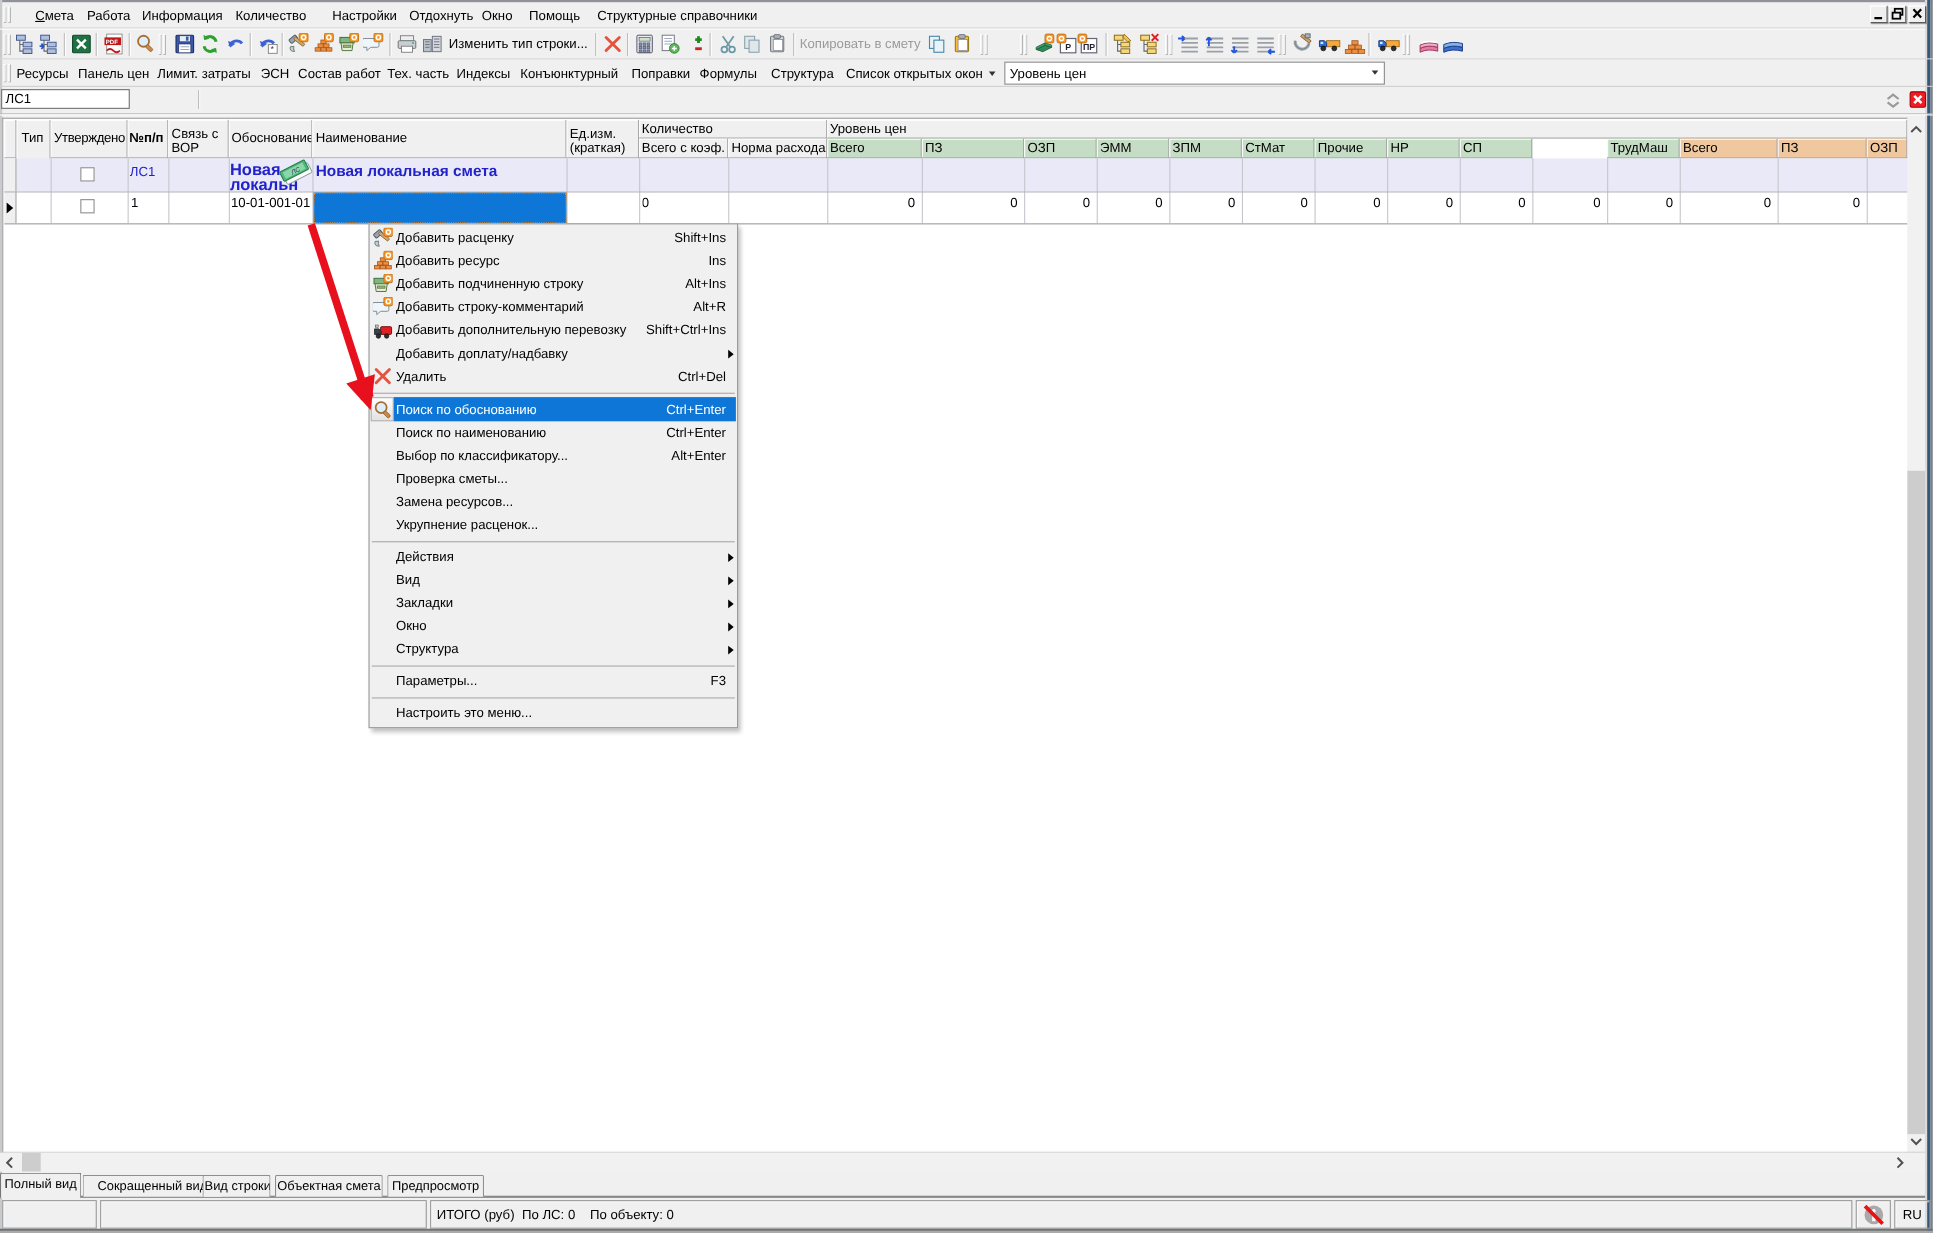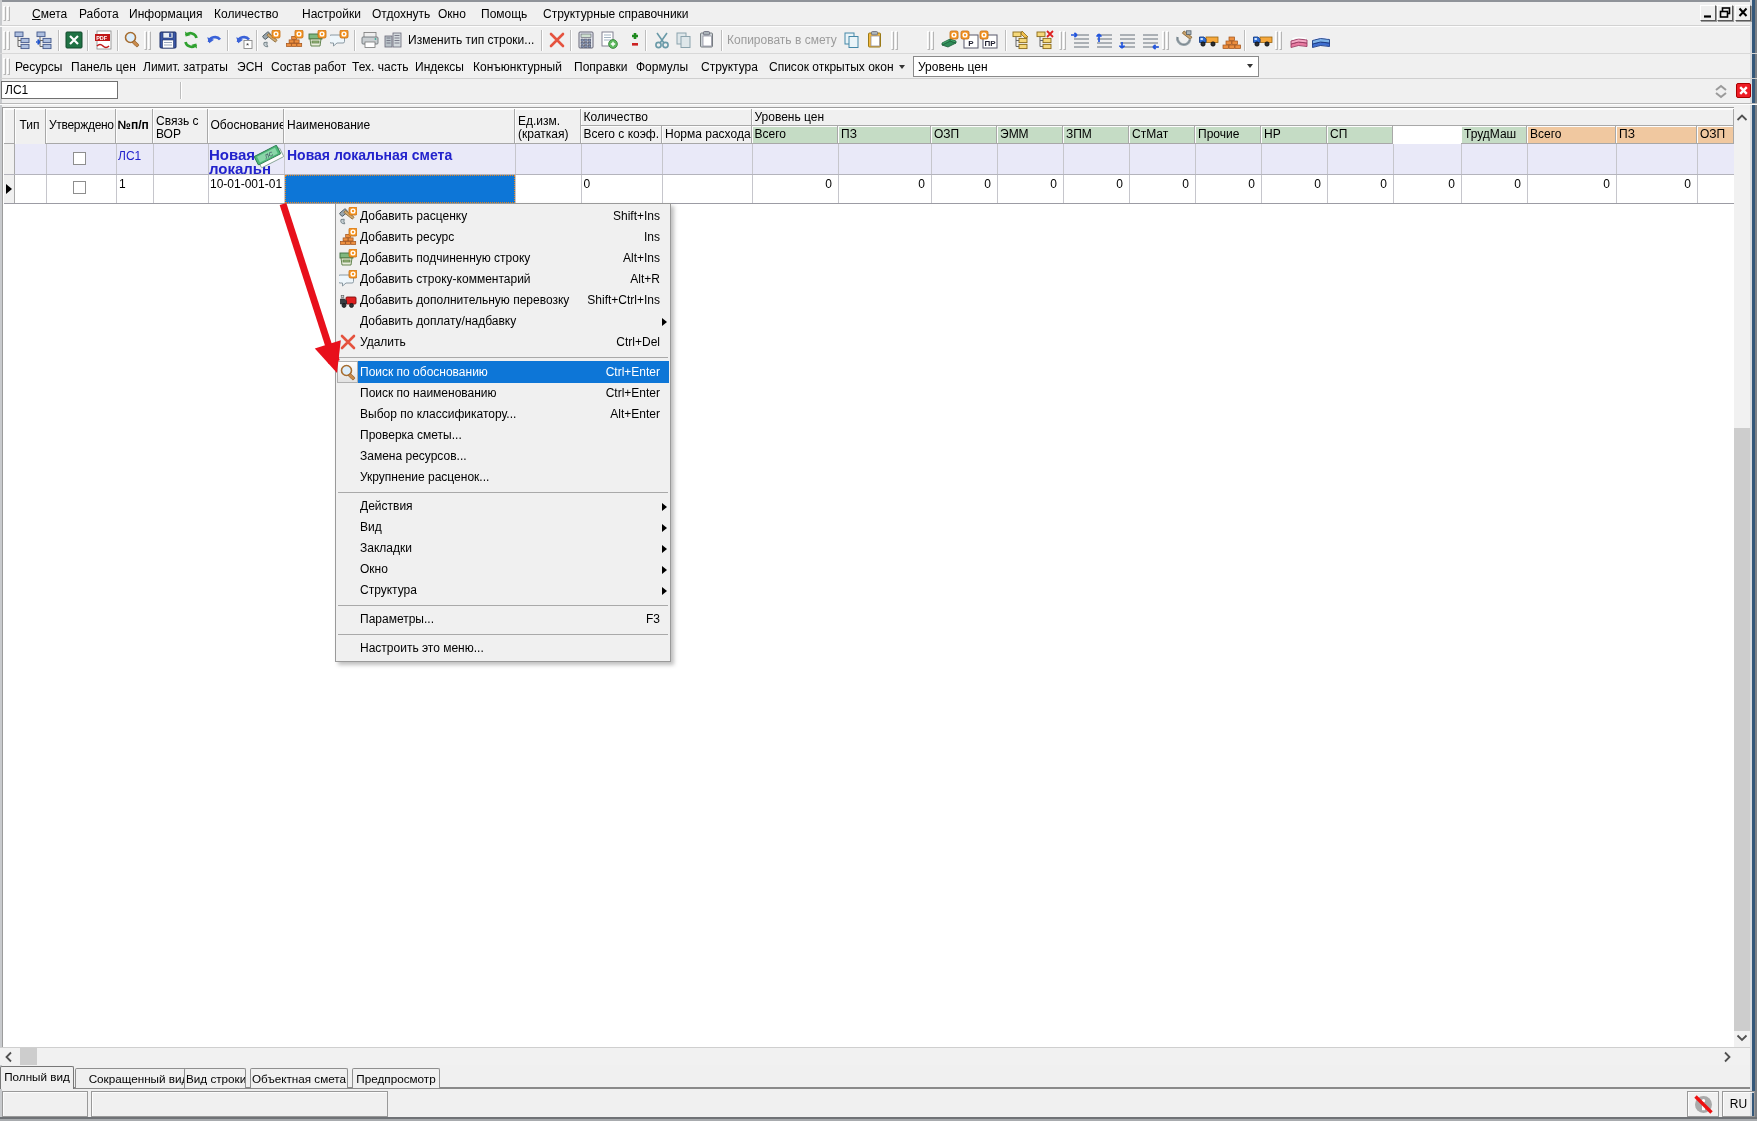--- a/index.html
+++ b/index.html
@@ -478,20 +478,21 @@
       <path d="M5 2.5 L9.5 7 L5 11.5" stroke="#505050" stroke-width="1.8" fill="none"></path>
     </svg>
 <div class="a" style="left:0;top:1087px;width:1750px;height:2px;background:#8a8a8a"></div>
 <div class="tab" style="left:0px;width:74px;top:1066px;height:23px;border-color:#777;z-index:3">Полный вид</div>
 <div class="tab" style="left:75px;width:127px">Сокращенный вид</div>
 <div class="tab" style="left:184px;width:62px">Вид строки</div>
 <div class="tab" style="left:250px;width:98px">Объектная смета</div>
 <div class="tab" style="left:352px;width:88px">Предпросмотр</div>
 <div class="sp" style="left:2px;width:86px"></div>
 <div class="sp" style="left:91px;width:297px"></div>
+<div class="sp" style="left:391px;width:1293px;padding:5px 0 0 5px">ИТОГО (руб)&nbsp; По ЛС: 0&nbsp;&nbsp;&nbsp;&nbsp;По объекту: 0</div>
 <div class="sp" style="left:1687px;width:32px"></div>
 <div class="sp" style="left:1722px;width:33px;text-align:center;padding-top:5px">RU</div>
 <svg class="a" style="left:1693px;top:1094px" width="21" height="21">
       <circle cx="10.5" cy="10.5" r="8.5" fill="#a9a9a9"></circle>
       <circle cx="10.5" cy="6.8" r="1.7" fill="#fff"></circle>
       <rect x="9" y="9.2" width="3" height="7" fill="#fff"></rect>
       <path d="M2.5 2.5 L18.5 18.5" stroke="#ee1111" stroke-width="3.4"></path>
     </svg>
 <div class="a" style="left:335px;top:203px;width:336px;background:#f0f0f0;border:1px solid #9a9a9a;box-shadow:3px 3px 4px rgba(0,0,0,0.25);padding:2px 0;z-index:5">
 <div class="mi">

